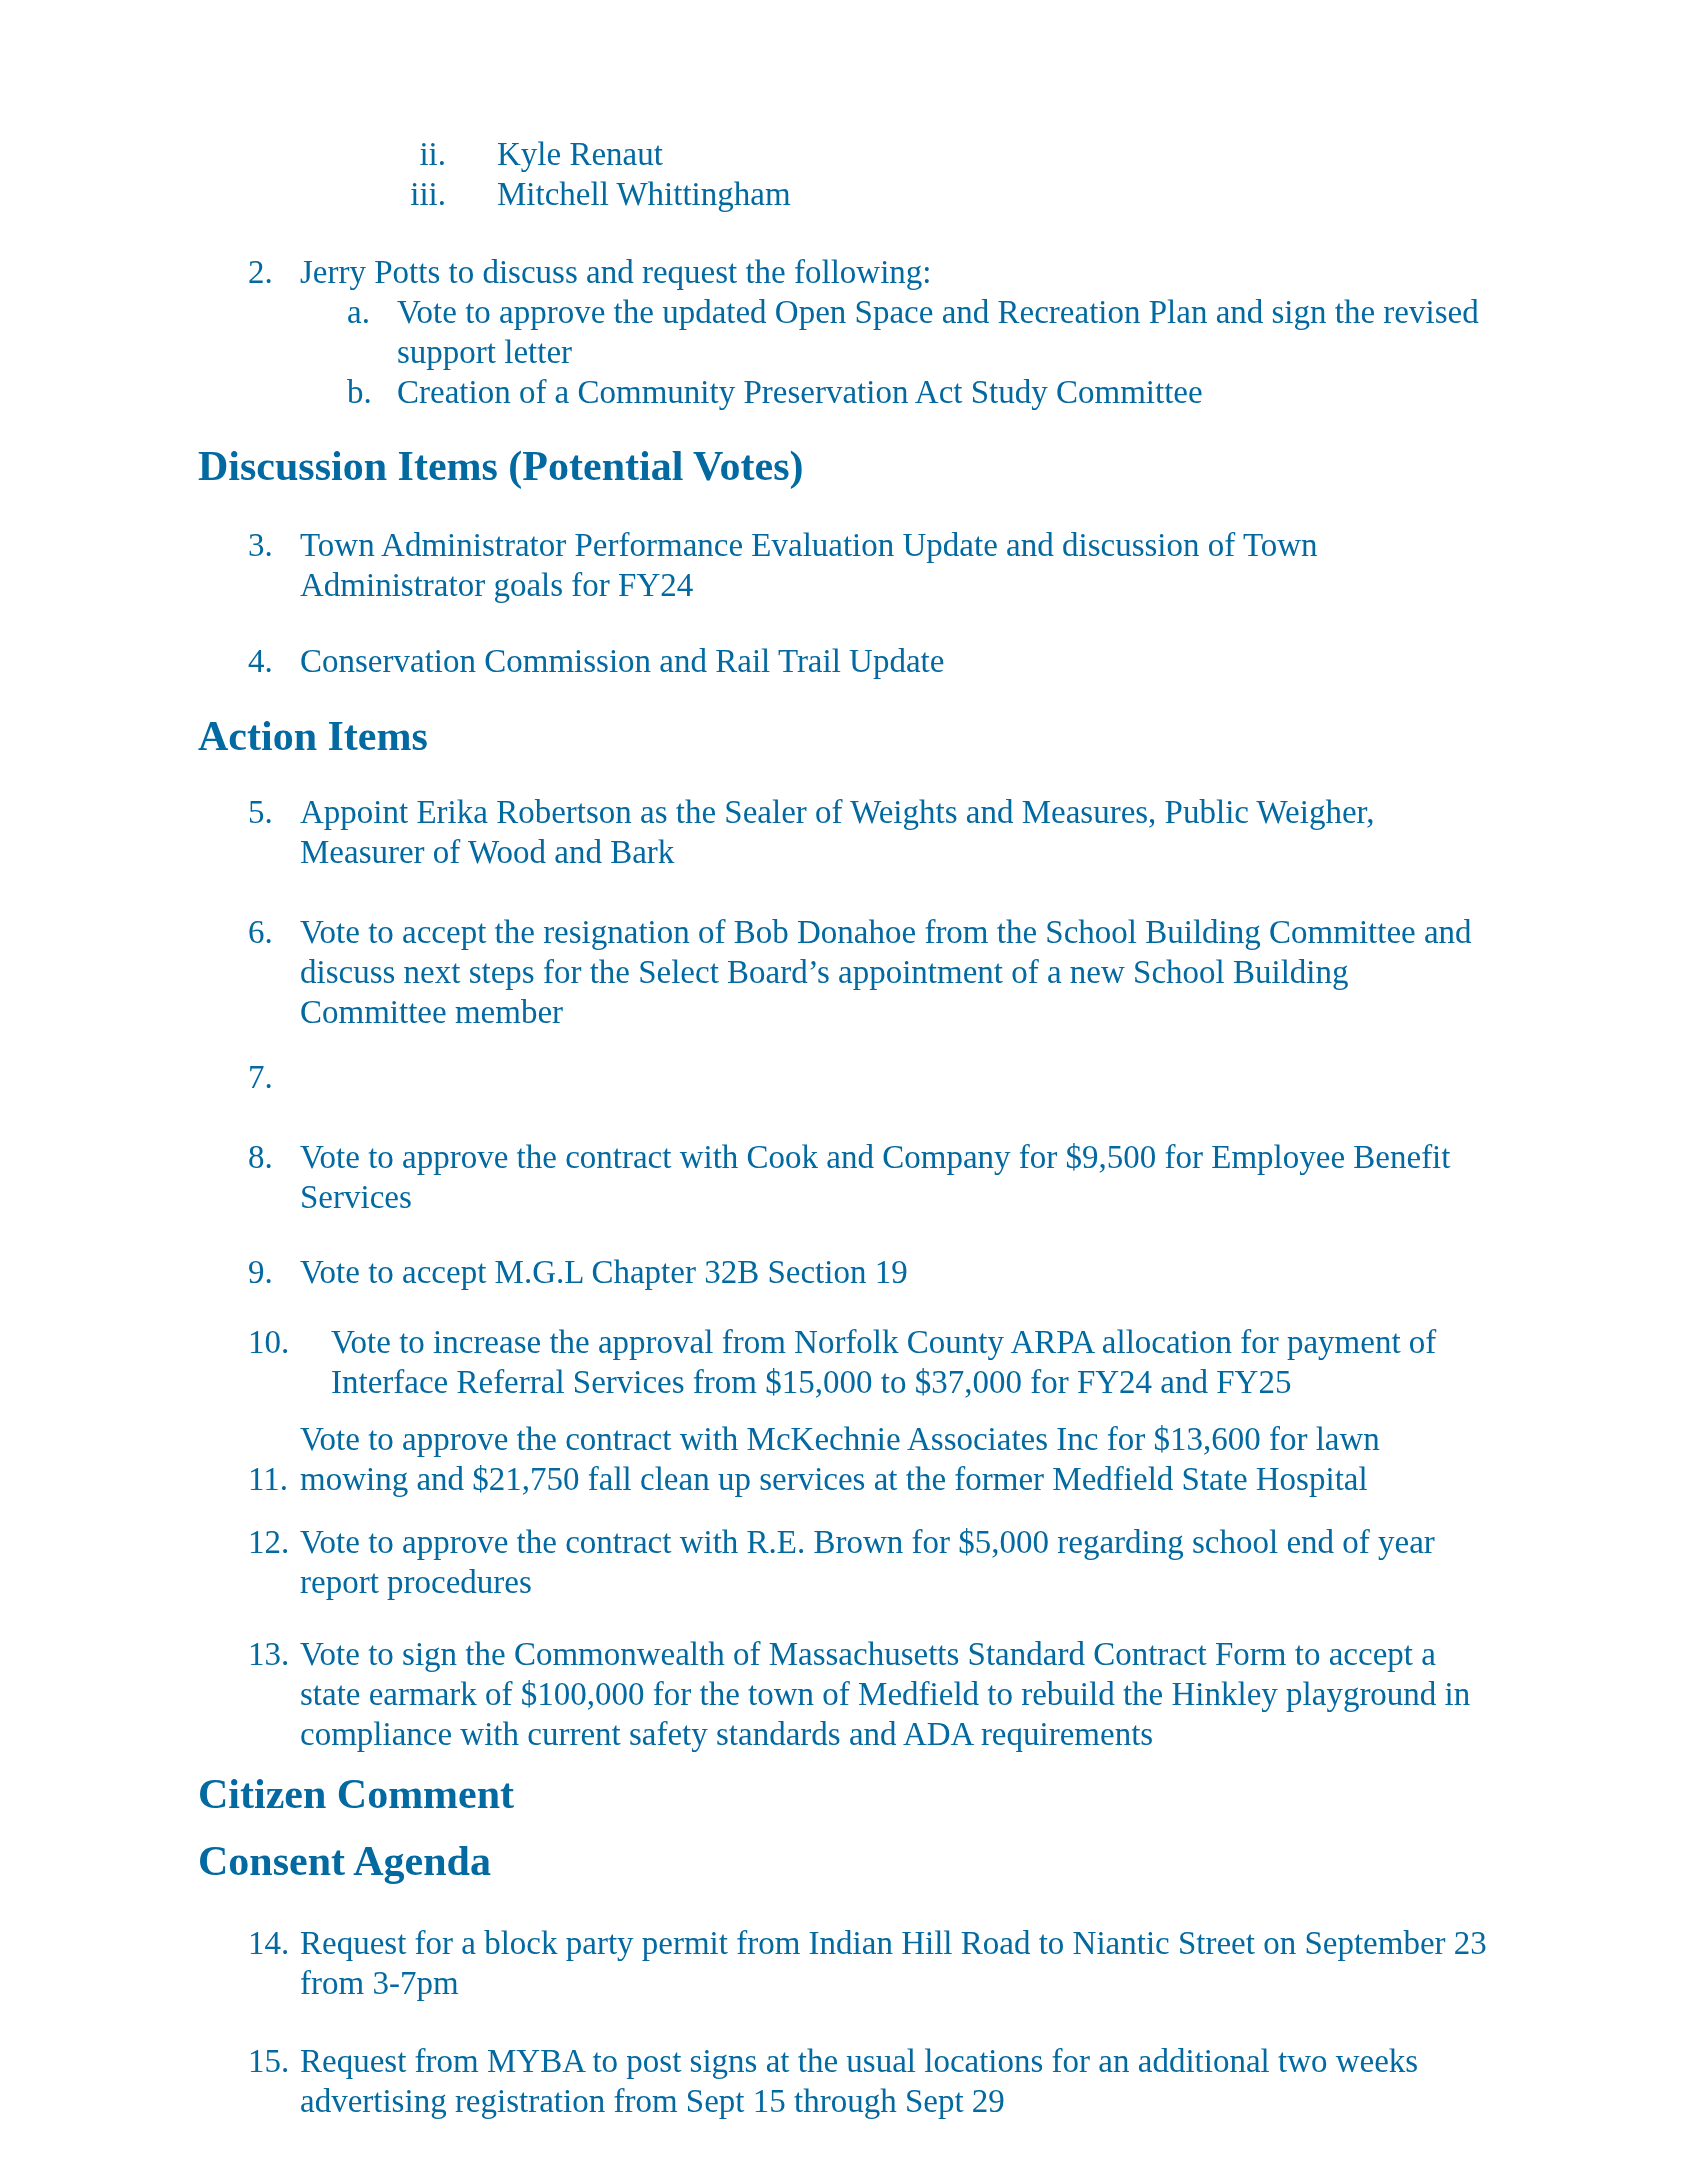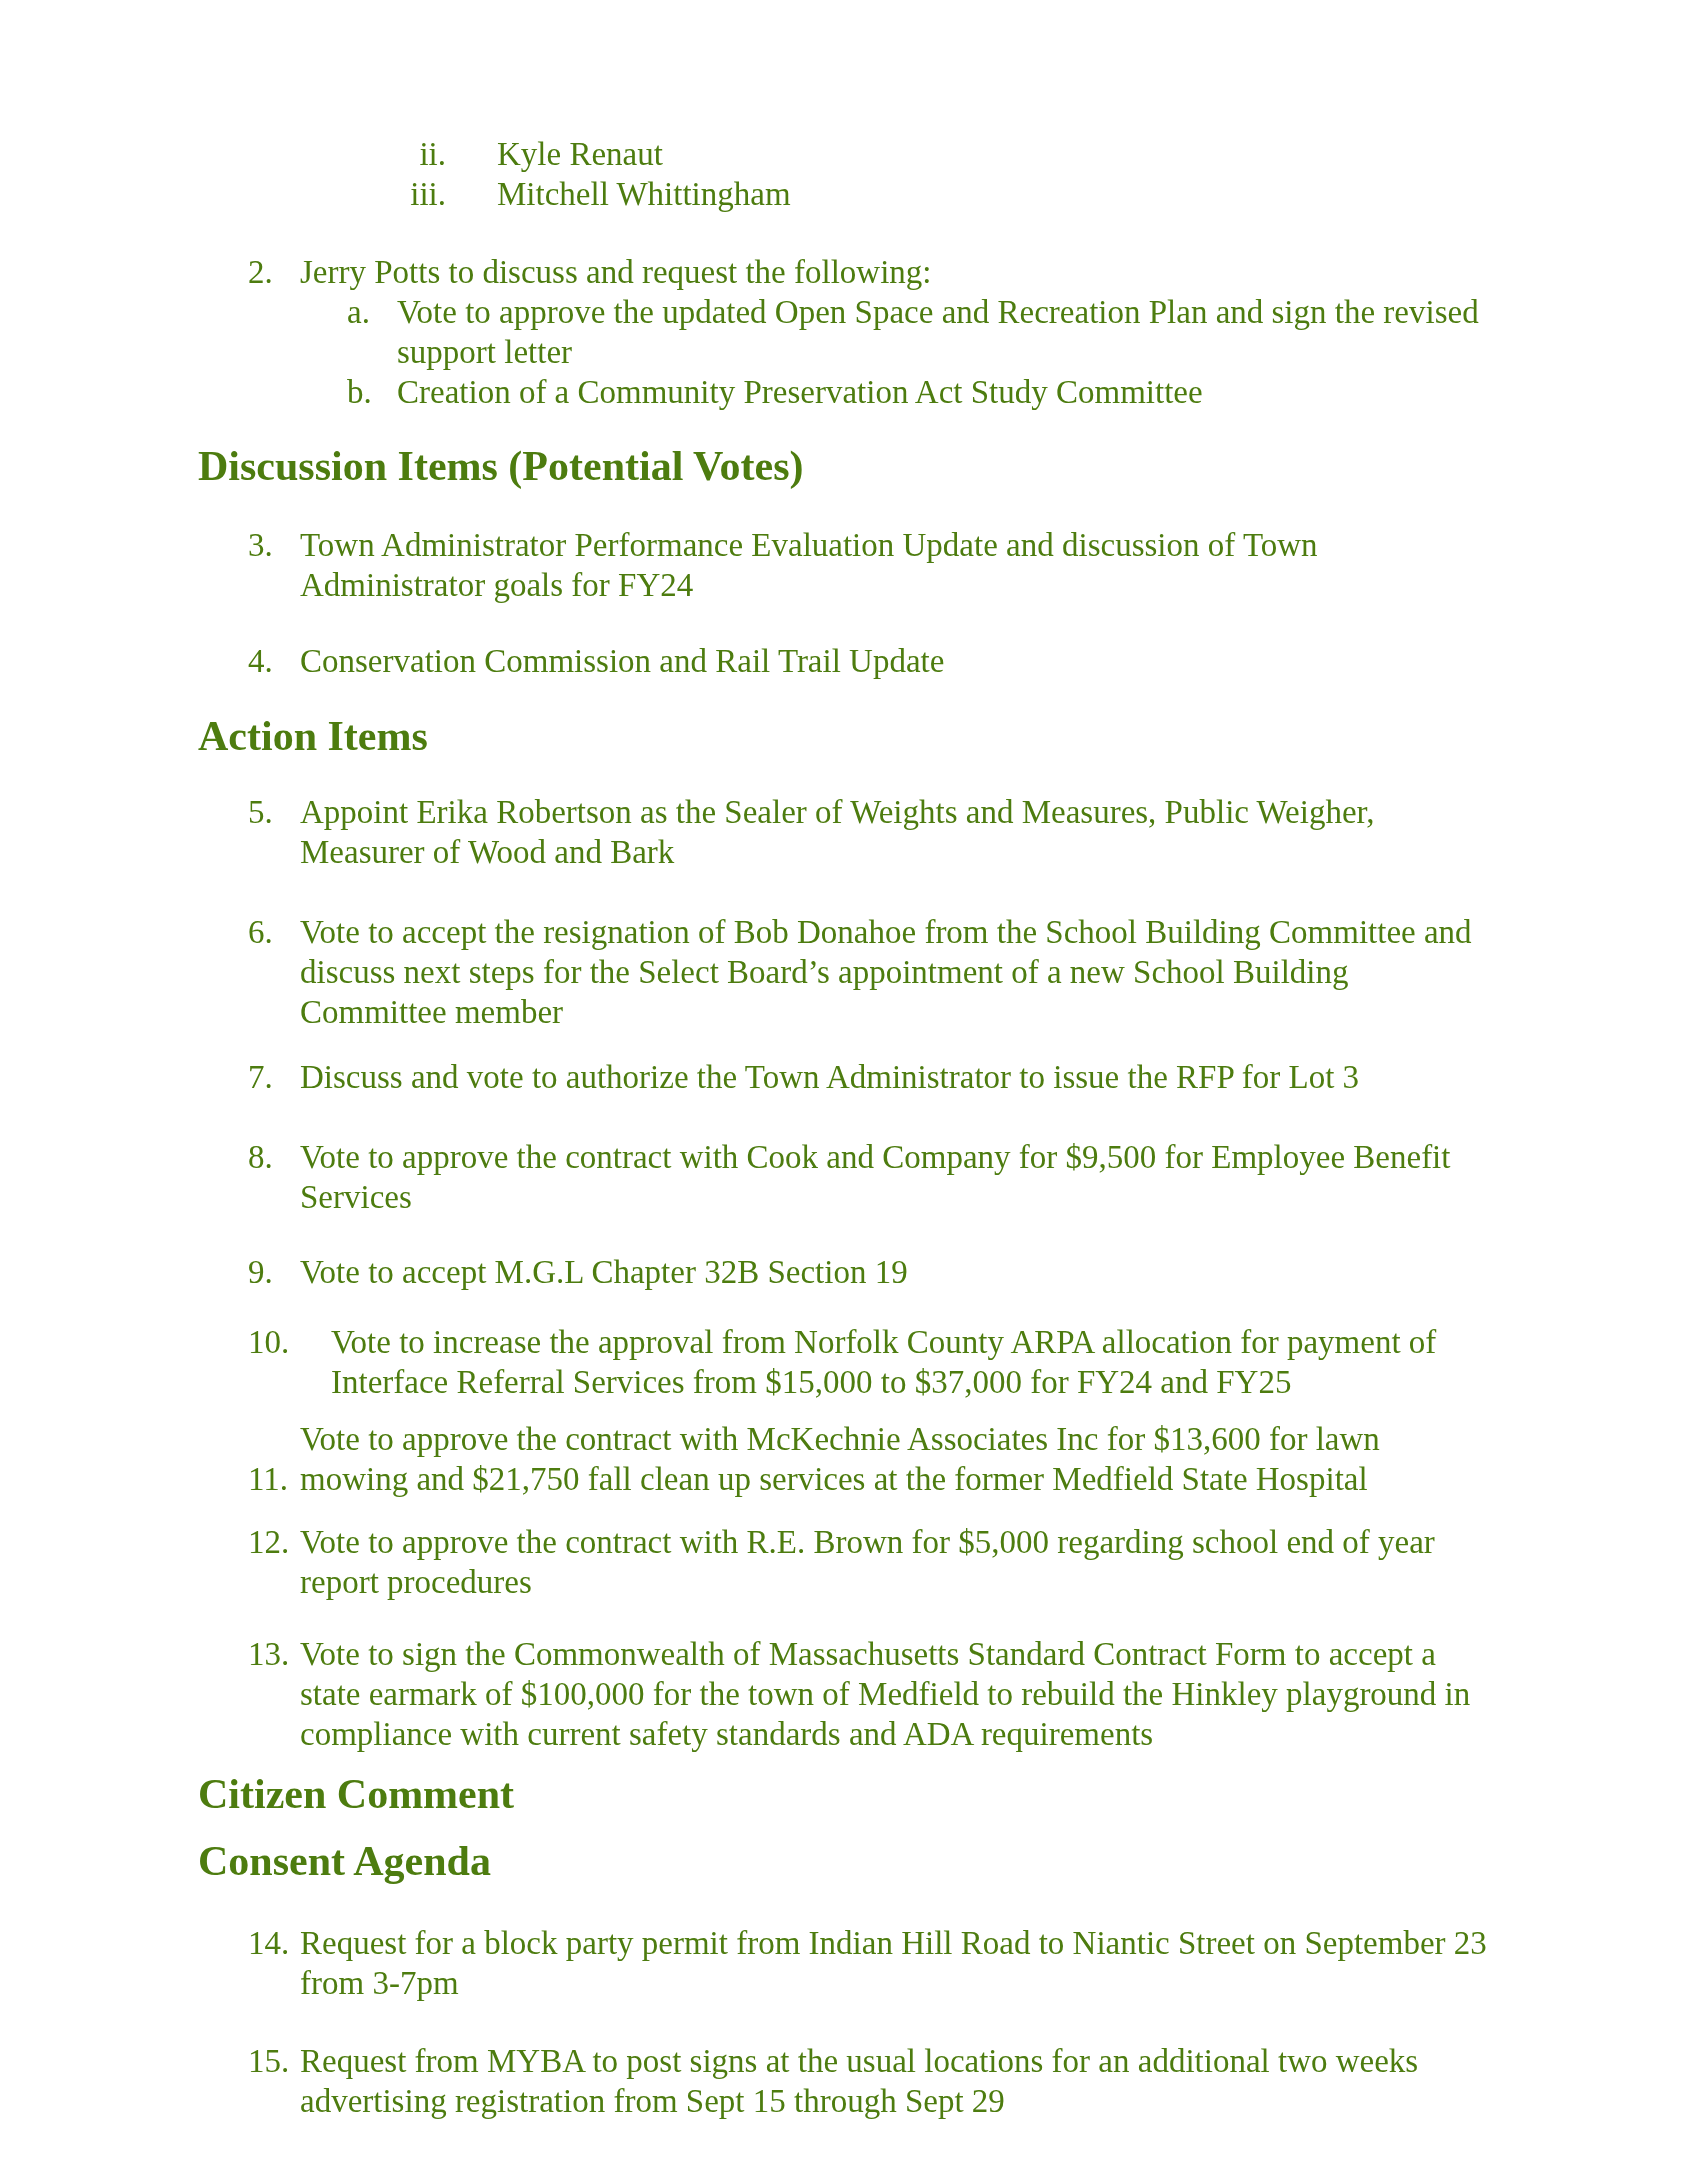--- a/index.html
+++ b/index.html
@@ -2,21 +2,21 @@
 <html><head>
 <meta charset="utf-8">
 <style>
   html, body { margin: 0; padding: 0; background: #e8e8e8; }
   .page {
     position: relative;
     width: 1683px;
     height: 2178px;
     margin: 0 auto;
     background: #ffffff;
-    color: #4d7c0f;
+    color: #0369a1;
     font-family: "Liberation Serif", "DejaVu Serif", serif;
     font-size: 33px;
     line-height: 40px;
     box-sizing: border-box;
     padding: 134px 188px 4px 198px;
     overflow: hidden;
   }
   .li { display: flex; align-items: flex-start; }
   .li .marker { flex: none; }
   .li .body { white-space: pre; }
@@ -90,21 +90,20 @@
 Measurer of Wood and Bark</span>
   </div>
   <div class="li l1 mt40">
     <span class="marker">6.</span>
     <span class="body">Vote to accept the resignation of Bob Donahoe from the School Building Committee and
 discuss next steps for the Select Board’s appointment of a new School Building
 Committee member</span>
   </div>
   <div class="li l1 mt25">
     <span class="marker">7.</span>
-    <span class="body">Discuss and vote to authorize the Town Administrator to issue the RFP for Lot 3</span>
   </div>
   <div class="li l1 mt40">
     <span class="marker">8.</span>
     <span class="body">Vote to approve the contract with Cook and Company for $9,500 for Employee Benefit
 Services</span>
   </div>
   <div class="li l1 mt35">
     <span class="marker">9.</span>
     <span class="body">Vote to accept M.G.L Chapter 32B Section 19</span>
   </div>

